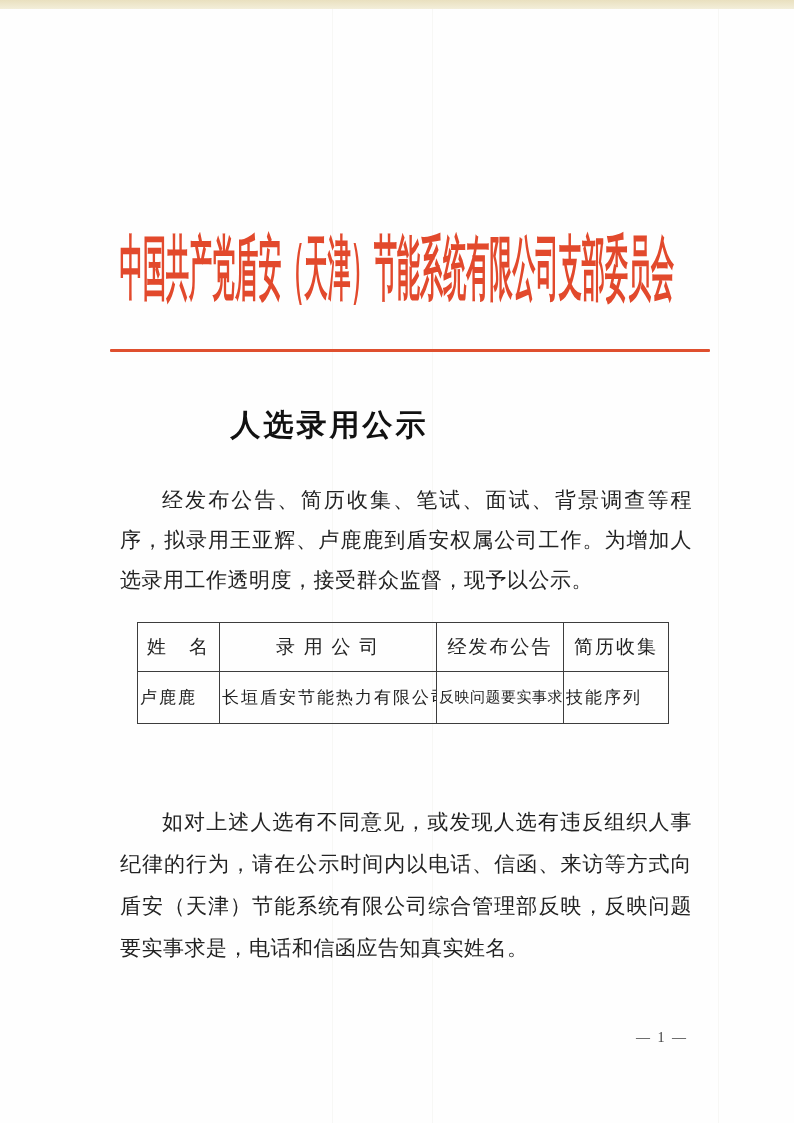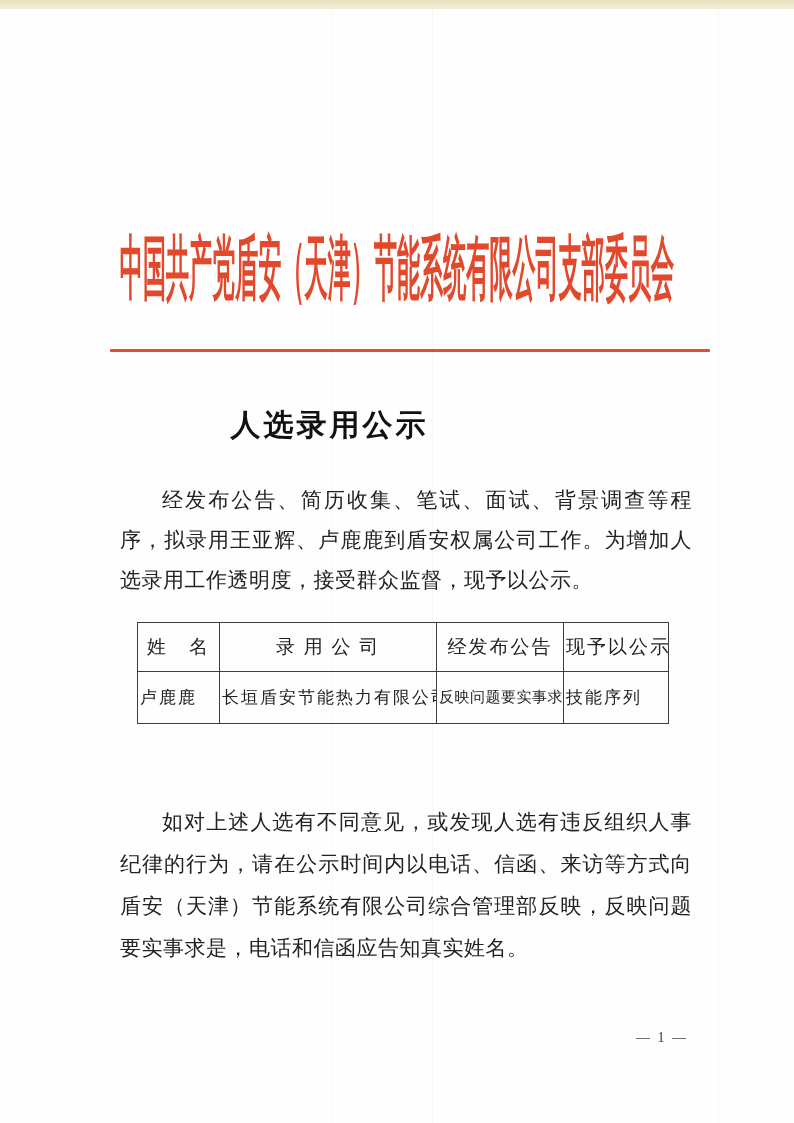--- a/index.html
+++ b/index.html
@@ -146,21 +146,21 @@
     <col class="c1">
       <col class="c2">
       <col class="c3">
       <col class="c4">
   </colgroup>
   <thead>
     <tr>
       <th>姓　名</th>
       <th>录 用 公 司</th>
       <th>经发布公告</th>
-      <th>现予以公示</th>
+      <th>简历收集</th>
     </tr>
   </thead>
   <tbody>
     <tr>
       <td>卢鹿鹿</td>
       <td>长垣盾安节能热力有限公司</td>
       <td class="small">反映问题要实事求是</td>
       <td>技能序列</td>
     </tr>
   </tbody>

